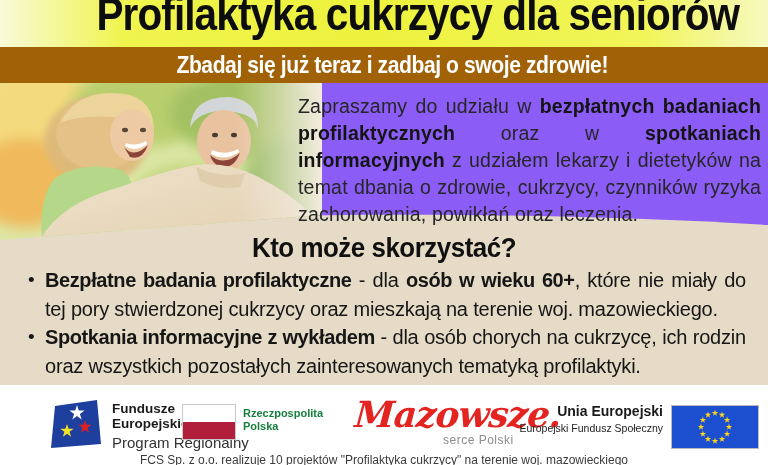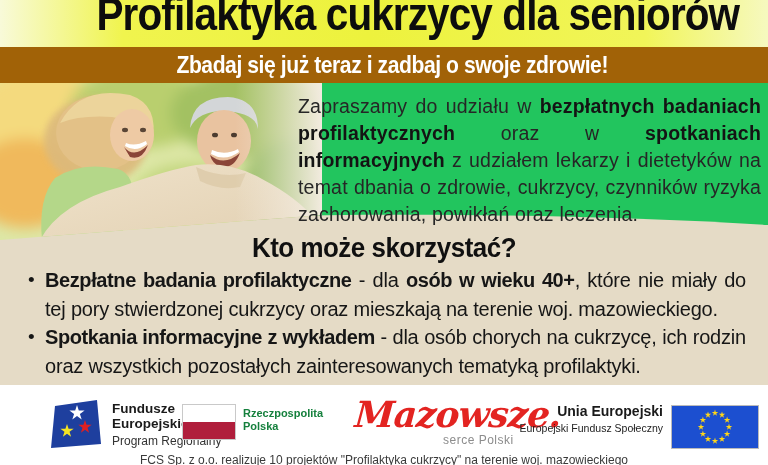--- a/index.html
+++ b/index.html
@@ -13,21 +13,21 @@
     font-weight:bold;font-size:46px;line-height:1.05;color:#0d0d0d;letter-spacing:-1px;
     transform:scaleX(.88);transform-origin:55% 0;padding-left:52px;box-sizing:border-box;white-space:nowrap;}
 
   
   .red-banner{position:absolute;left:0;top:47px;width:768px;height:36px;background:#a16207;
     display:flex;align-items:center;justify-content:center;padding-left:8px;}
   .red-banner span{color:#fff;font-weight:bold;font-size:24px;white-space:nowrap;
     transform:scaleX(.88);letter-spacing:-.5px;}
 
   
-  .main-area{position:absolute;left:0;top:83px;width:768px;height:302px;background:#22c55e;}
+  .main-area{position:absolute;left:0;top:83px;width:768px;height:302px;background:#8b5cf6;}
 
   
   .photo{position:absolute;left:0;top:0;width:322px;height:157px;z-index:3;
     clip-path:polygon(0 0,100% 0,100% 84%,0 100%);}
   .photo svg{display:block;}
 
   
   .curve-section{position:absolute;left:0;top:122px;width:768px;height:180px;z-index:2;}
 
   
@@ -43,21 +43,21 @@
     text-align:justify;color:#161616;letter-spacing:-.2px;}
   .bullet-list li::before{content:"\2022";position:absolute;left:0;top:0;font-size:19px;color:#161616;}
   .bullet-list li b{letter-spacing:-.4px;}
 
   
   .footer{position:absolute;left:0;top:385px;width:768px;height:76px;background:#ffffff;}
   .logo{position:absolute;}
   .logo-fe-flag{left:46px;top:13px;}
   .logo-fe-text{left:112px;top:17px;line-height:1.1;}
   .logo-fe-text .l1,.logo-fe-text .l2{font-weight:bold;font-size:13.5px;color:#1a1a1a;display:block;}
-  .logo-fe-text .l3{font-size:12px;color:#333;display:block;margin-top:3px;}
+  .logo-fe-text .l3{font-size:15px;color:#333;display:block;margin-top:3px;}
   .logo-pl-flag{left:182px;top:19px;width:54px;height:36px;border:1px solid #c9c9c9;box-sizing:border-box;background:#fff;}
   .logo-pl-flag .bottom{position:absolute;left:0;bottom:0;width:100%;height:50%;background:#b01e3c;}
   .logo-pl-text{left:243px;top:22px;line-height:1.2;}
   .logo-pl-text span{display:block;font-weight:bold;font-size:11px;color:#15803d;}
   .logo-mazowsze{left:355px;top:8px;}
   .mazowsze-word{font-family:"DejaVu Serif",serif;font-style:italic;font-weight:bold;
     font-size:36px;color:#e32421;letter-spacing:-1px;transform:skewX(-4deg);display:inline-block;}
   .mazowsze-tagline{position:absolute;left:88px;top:40px;font-size:12px;color:#8c8c8c;letter-spacing:.5px;}
   .logo-eu-text{left:498px;top:18px;width:165px;text-align:right;line-height:1.2;}
   .logo-eu-text .l1{display:block;font-weight:bold;font-size:14px;color:#1a1a1a;}
@@ -139,21 +139,21 @@
 
     <div class="curve-section">
       <svg width="768" height="180" viewBox="0 0 768 180" preserveAspectRatio="none" xmlns="http://www.w3.org/2000/svg">
         <path d="M0,24 C180,8 500,4 768,20 L768,180 L0,180 Z" fill="#e5dbc6"></path>
       </svg>
     </div>
 
     <h2 class="section-heading">Kto może skorzystać?</h2>
 
     <ul class="bullet-list">
-      <li><b>Bezpłatne badania profilaktyczne</b> - dla <b>osób w wieku 40+</b>, które nie miały do tej pory stwierdzonej cukrzycy oraz mieszkają na terenie woj. mazowieckiego.</li>
+      <li><b>Bezpłatne badania profilaktyczne</b> - dla <b>osób w wieku 60+</b>, które nie miały do tej pory stwierdzonej cukrzycy oraz mieszkają na terenie woj. mazowieckiego.</li>
       <li><b>Spotkania informacyjne z wykładem</b> - dla osób chorych na cukrzycę, ich rodzin oraz wszystkich pozostałych zainteresowanych tematyką profilaktyki.</li>
     </ul>
   </div>
 
   <div class="footer">
 
     <div class="logo logo-fe-flag">
       <svg width="58" height="52" viewBox="0 0 58 52" xmlns="http://www.w3.org/2000/svg">
         <defs>
           <polygon id="star5" points="0,-1 0.2245,-0.309 0.951,-0.309 0.3633,0.118 0.5878,0.809 0,0.382 -0.5878,0.809 -0.3633,0.118 -0.951,-0.309 -0.2245,-0.309"></polygon>

